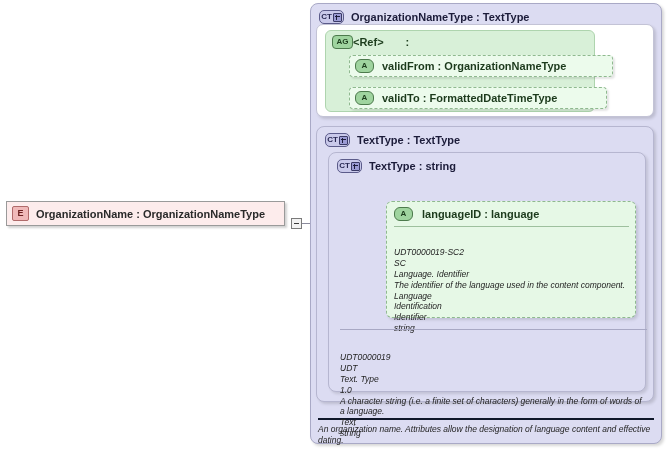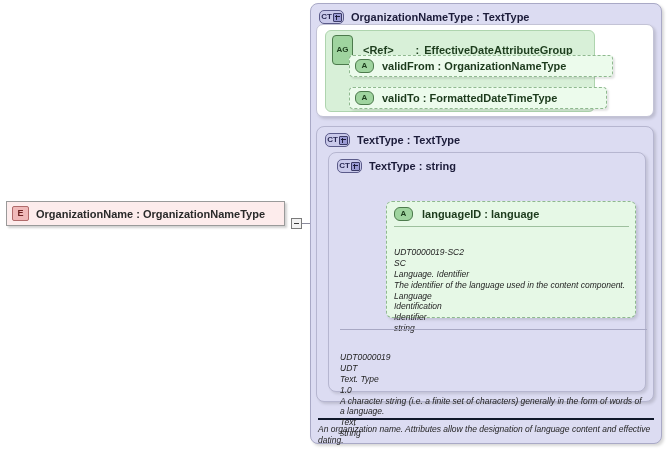--- a/index.html
+++ b/index.html
@@ -27,21 +27,21 @@
     width:7px;height:7px;border:1px solid #3a3a66;background:#9b9bd4;
     position:relative;border-radius:1px;
   }
   .badge-ct .plusbox:before,.badge-ct .plusbox:after{
     content:"";position:absolute;background:#1c1c3a;
   }
   .badge-ct .plusbox:before{left:1px;right:1px;top:2.5px;height:1px;}
   .badge-ct .plusbox:after{top:1px;bottom:1px;left:2.5px;width:1px;}
 
   .badge-ag{
-    width:21px;height:30px;border:1px solid #4c7a4c;border-radius:4px;
+    width:21px;height:14px;border:1px solid #4c7a4c;border-radius:4px;
     background:#9fd49f;color:#1d3d1d;font-size:8px;
   }
   .badge-a{
     width:19px;height:14px;border:1px solid #4c7a4c;border-radius:6px;
     background:#9fd49f;color:#1d3d1d;font-size:8px;
   }
   .badge-e{
     width:17px;height:15px;border:1px solid #b06a6a;border-radius:2px;
     background:#f0b9b9;color:#6b2020;font-size:9px;
   }
@@ -101,21 +101,21 @@
   .ag-inner{
     position:absolute;left:8px;top:5px;width:270px;height:82px;
     background:#d8f0d8;border:1px solid #aed4ae;border-radius:6px;
     box-sizing:border-box;
   }
   .ag-head{
     display:flex;align-items:center;
     padding:4px 0 0 6px;
     font-size:11px;font-weight:bold;color:#1d3d1d;white-space:nowrap;
   }
-  .ag-head .ref{margin-left:10px;}
+  .ag-head .ref{margin-left:0;}
   .ag-head .colon{margin-left:22px;}
 
   .attr-row{
     position:absolute;height:22px;
     background:#ecfbec;border:1px dashed #8fb98f;border-radius:4px;
     box-sizing:border-box;
     display:flex;align-items:center;gap:8px;
     padding-left:5px;white-space:nowrap;
     box-shadow:2px 2px 2px rgba(0,0,0,.10);
   }
@@ -204,21 +204,20 @@
     </div>
     <div class="outer-doc">An organization name. Attributes allow the designation of language content and effective dating.</div>
   </div>
 
   <div class="ag-panel">
     <div class="ag-inner">
       <div class="ag-head">
         <span class="badge badge-ag">AG</span>
         <span class="ref">&lt;Ref&gt;</span>
         <span class="colon">:</span>
-        <span style="margin-left:5px">EffectiveDateAttributeGroup</span>
       </div>
     </div>
 
     <div class="attr-row" style="left:32px;top:30px;width:264px;">
       <span class="badge badge-a">A</span>
       <span class="nm">validFrom : OrganizationNameType</span>
     </div>
 
     <div class="attr-row" style="left:32px;top:62px;width:258px;">
       <span class="badge badge-a">A</span>

